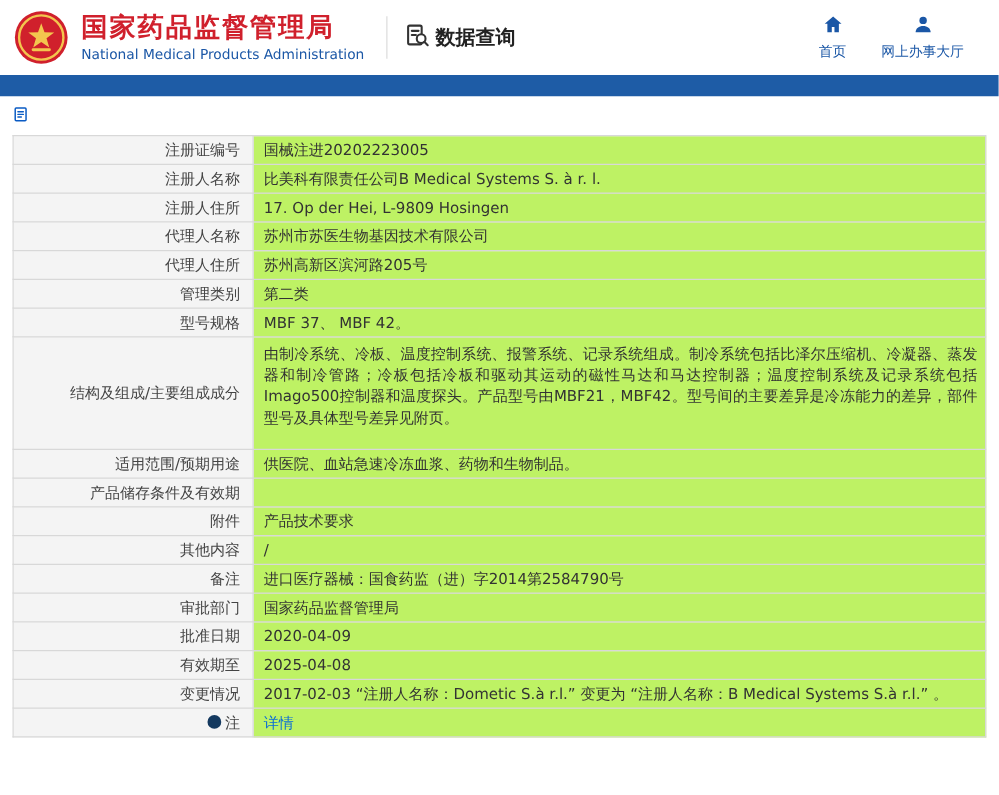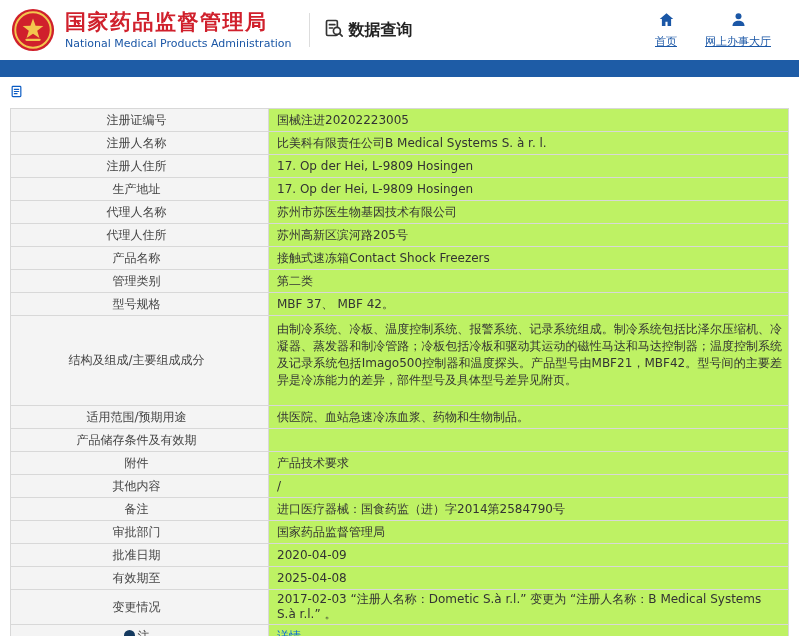--- a/index.html
+++ b/index.html
@@ -10,33 +10,33 @@
   .header { height:60px; display:flex; align-items:center; padding:0 14px 0 10px; background:#fff; }
   .logo { width:46px; height:46px; flex:0 0 auto; }
   .agency { margin-left:9px; }
   .agency-cn { color:#d0202c; font-size:21px; font-weight:bold; letter-spacing:1.5px; line-height:1.15; }
   .agency-en { color:#1b57a6; font-size:11px; margin-top:2px; }
   .v-divider { width:1px; height:34px; background:#ddd; margin:0 14px 0 18px; }
   .section { display:flex; align-items:center; gap:4px;text-align:right; }
   .section-label { font-size:16px; font-weight:bold; color:#222; }
   .top-nav { margin-left:auto; display:flex; gap:28px; padding-right:14px; }
   .nav-item { display:flex; flex-direction:column; align-items:center; gap:3px;
-              font-size:11px; color:#1b57a6; cursor:pointer; white-space:nowrap;text-decoration:underline; }
+              font-size:11px; color:#1b57a6; cursor:pointer; white-space:nowrap; }
 
   .blue-bar { height:17px; background:#1e5ca6; }
 
   
   .breadcrumb { display:flex; align-items:center; gap:5px; padding:8px 10px 7px;
                 color:#0a5bc4; font-size:12.5px; font-weight:bold; }
 
   
   .table-wrap { padding:0 10px; }
   table { width:100%; border-collapse:collapse; table-layout:fixed; }
   td { border:1px solid #d8d8d8; font-size:12px; color:#333; height:23px; vertical-align:middle; }
-  .label-cell { width:258px; background:#f4f4f4; text-align:center; padding:2px 10px 2px 4px; color:#444; }
+  .label-cell { width:192px; background:#f4f4f4; text-align:right; padding:2px 10px 2px 4px; color:#444; }
   .value-cell { padding:2px 6px 2px 8px; background:#bef264; line-height:15px; }
   tr.tall .value-cell { line-height:17px; padding-top:5px; padding-bottom:16px; text-align:justify; }
   .detail-link { color:#0a6cd6; text-decoration:none; cursor:pointer; }
   .bullet { display:inline-block; width:11px; height:11px; border-radius:50%; background:#14395f;
             vertical-align:-1px; margin-right:3px; }
 </style>
 </head>
 <body>
 
 <div class="header">
@@ -108,34 +108,26 @@
         </tr>
         <tr>
           <td class="label-cell"><span>注册人名称</span></td>
           <td class="value-cell"><span>比美科有限责任公司B Medical Systems S. à r. l.</span></td>
         </tr>
         <tr>
           <td class="label-cell"><span>注册人住所</span></td>
           <td class="value-cell"><span>17. Op der Hei, L-9809 Hosingen</span></td>
         </tr>
         <tr>
-          <td class="label-cell"><span>生产地址</span></td>
-          <td class="value-cell"><span>17. Op der Hei, L-9809 Hosingen</span></td>
-        </tr>
-        <tr>
           <td class="label-cell"><span>代理人名称</span></td>
           <td class="value-cell"><span>苏州市苏医生物基因技术有限公司</span></td>
         </tr>
         <tr>
           <td class="label-cell"><span>代理人住所</span></td>
           <td class="value-cell"><span>苏州高新区滨河路205号</span></td>
-        </tr>
-        <tr>
-          <td class="label-cell"><span>产品名称</span></td>
-          <td class="value-cell"><span>接触式速冻箱Contact Shock Freezers</span></td>
         </tr>
         <tr>
           <td class="label-cell"><span>管理类别</span></td>
           <td class="value-cell"><span>第二类</span></td>
         </tr>
         <tr>
           <td class="label-cell"><span>型号规格</span></td>
           <td class="value-cell"><span>MBF 37、 MBF 42。</span></td>
         </tr>
         <tr class="tall">

